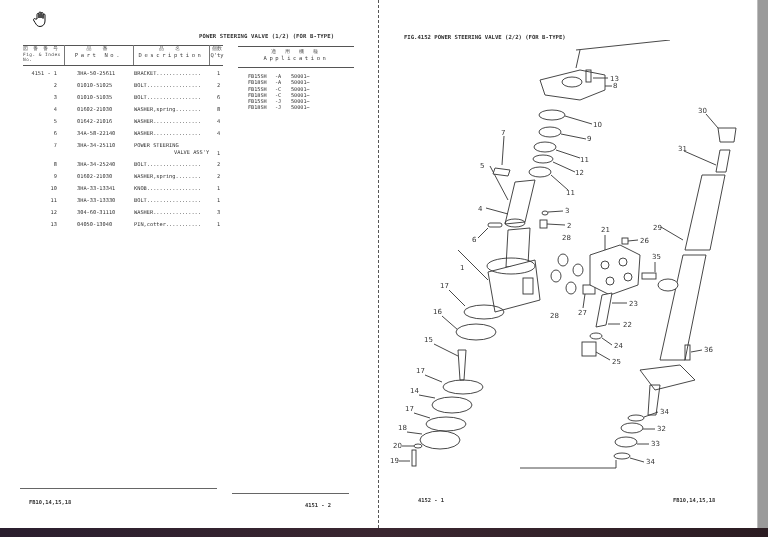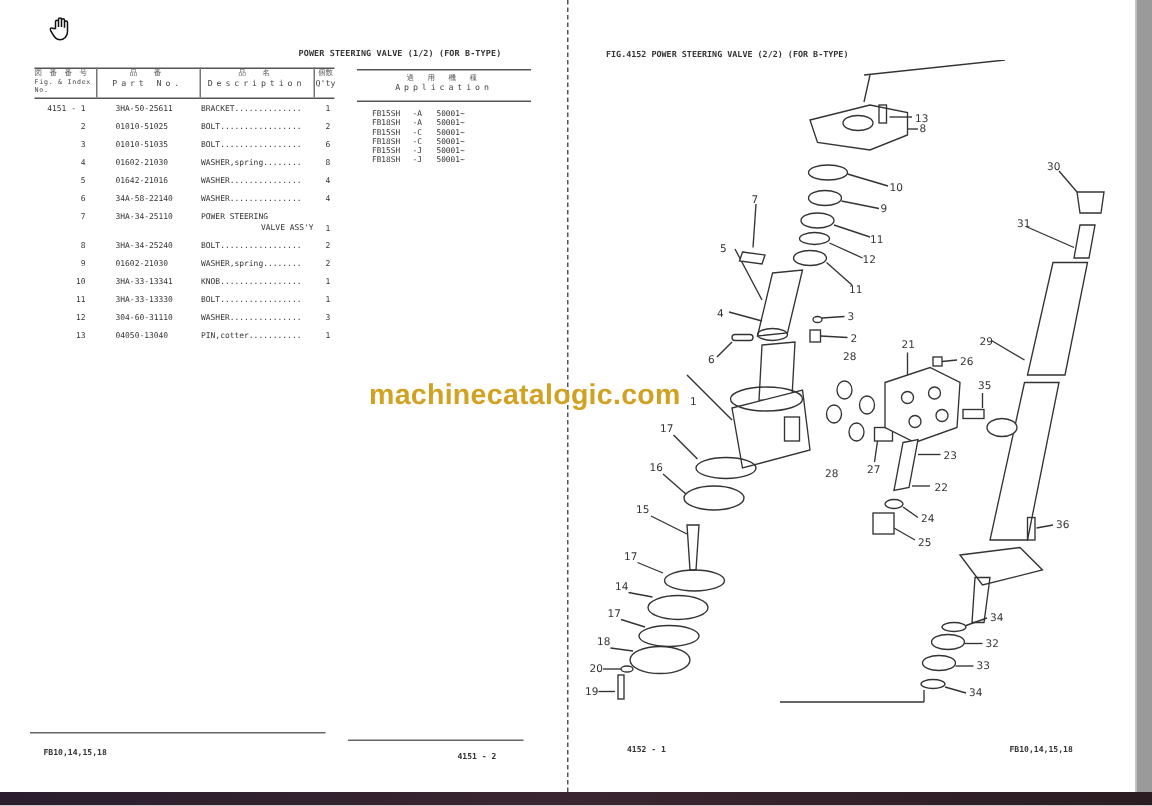--- a/index.html
+++ b/index.html
@@ -343,17 +343,16 @@
     <ellipse cx="246" cy="402" rx="11" ry="5"></ellipse>
       <line x1="257" y1="404" x2="269" y2="404"></line>
       <text class="callout" x="271" y="406" stroke="none" fill="#333">33</text>
     <ellipse cx="242" cy="416" rx="8" ry="3"></ellipse>
       <line x1="250" y1="418" x2="264" y2="422"></line>
       <text class="callout" x="266" y="424" stroke="none" fill="#333">34</text>
     <line x1="236" y1="420" x2="236" y2="428"></line>
       <line x1="140" y1="428" x2="236" y2="428"></line>
   </svg>
 
-  <div class="watermark">machinecatalogic.com</div>
 </div>
 
 <div class="scrollbar"></div>
 <div class="bottom-bar"></div>
 
 </body></html>

